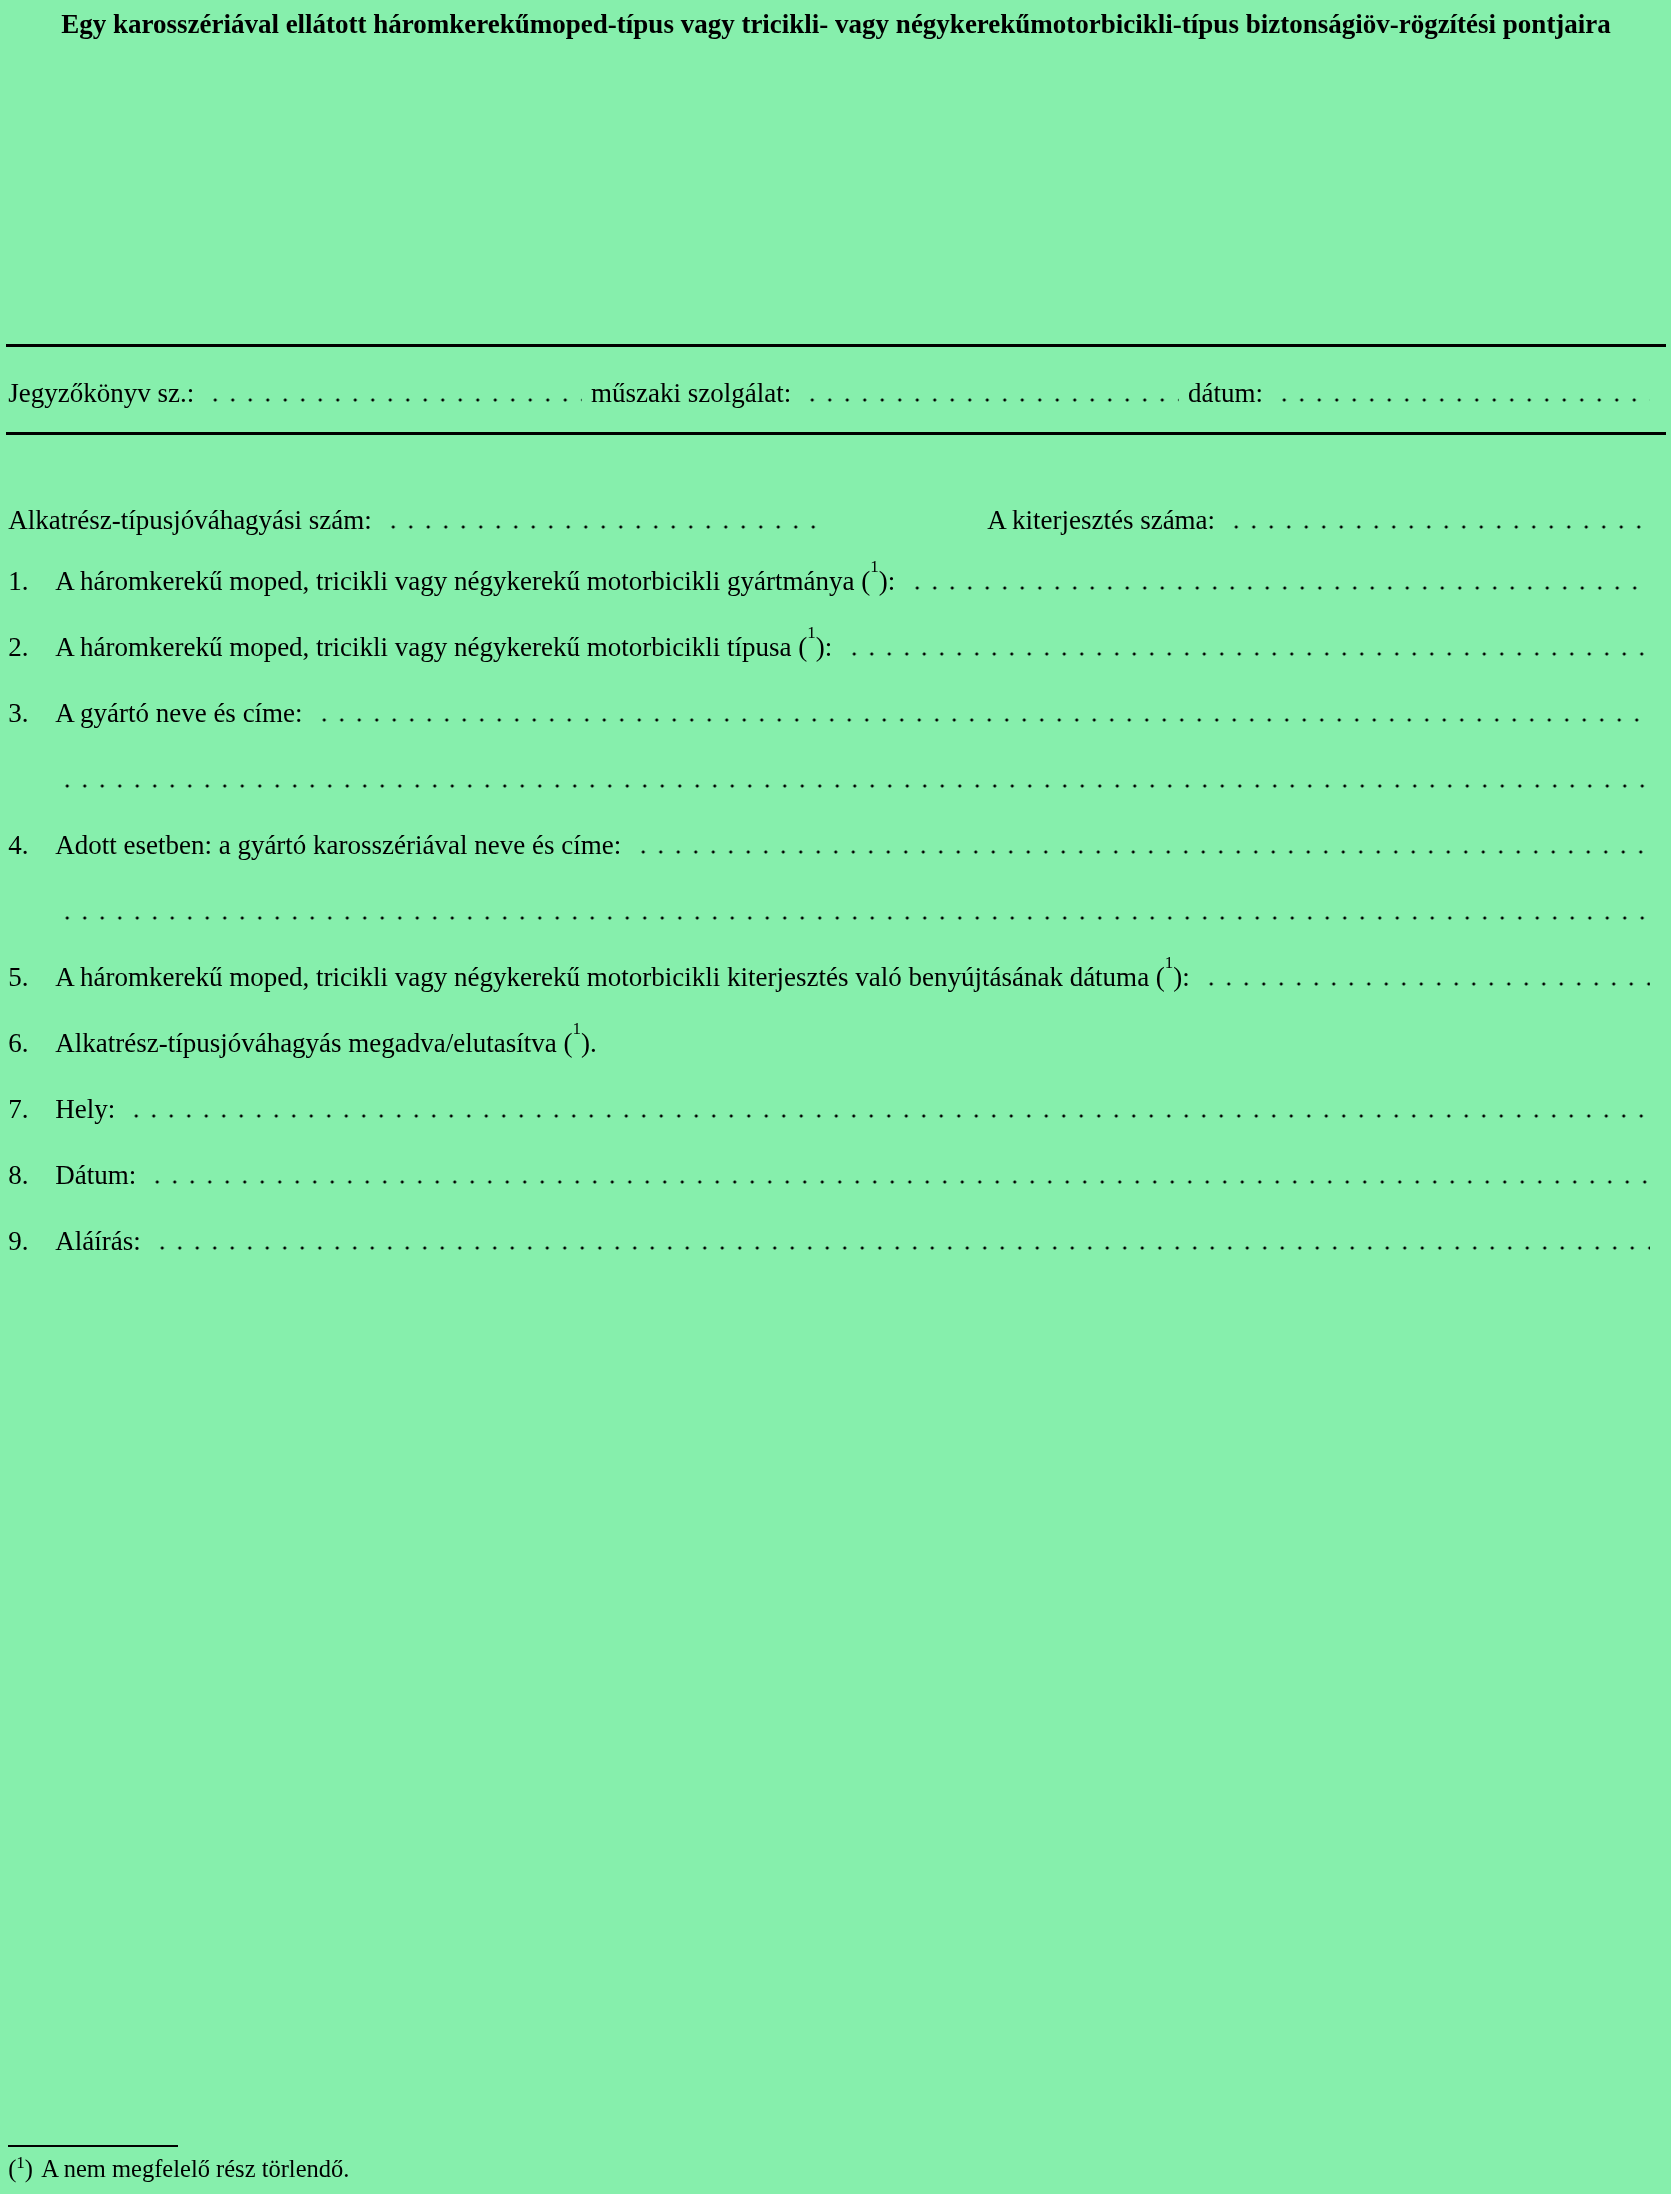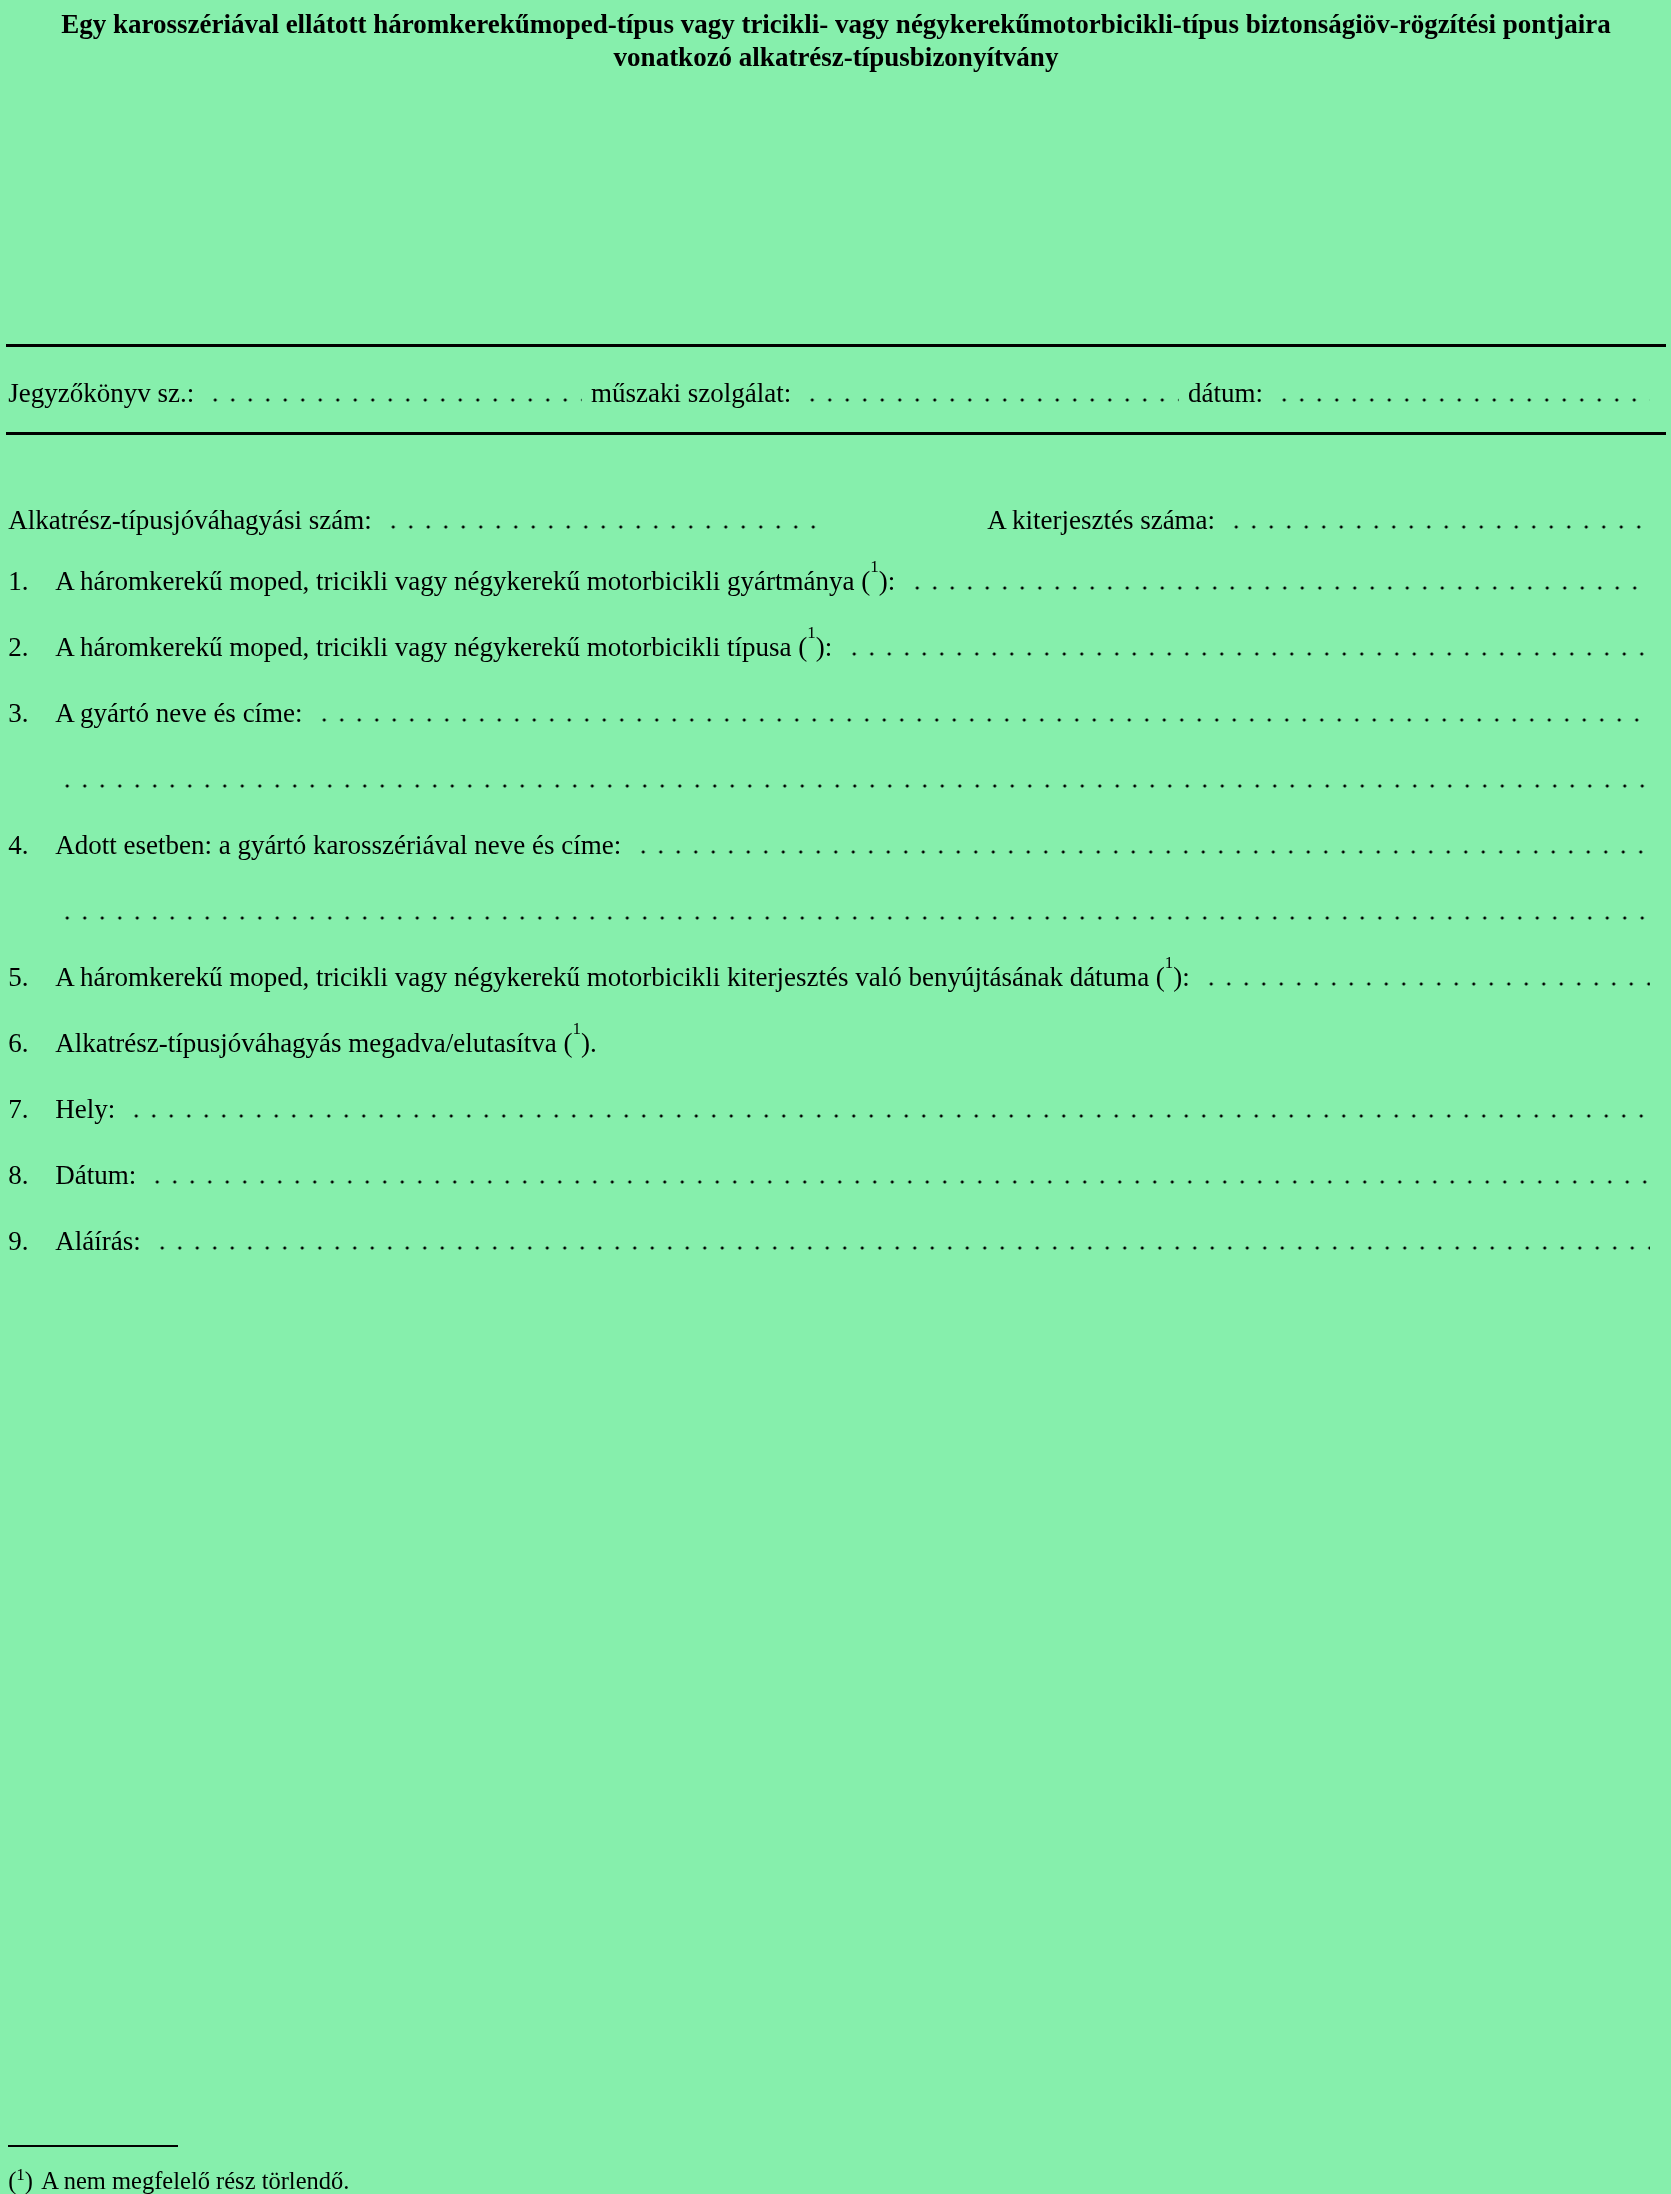--- a/index.html
+++ b/index.html
@@ -82,31 +82,30 @@
 
   sup {
     font-size: 17px;
     line-height: 0;
     vertical-align: super;
   }
 
   
   .footnote { position: absolute; left: 8.2px; top: 2145px; }
   .footnote-rule { width: 170px; height: 1.7px; background: #000000; }
-  .footnote-text { margin-top: 20px; font-size: 24.5px; line-height: 28px; }
+  .footnote-text { margin-top: 8px; font-size: 24.5px; line-height: 28px; }
   .fn-close { margin-right: 8.2px; }
 </style>
 </head>
 <body>
 
 <div class="page">
 
   <div class="doc-title">
     <span class="tline">Egy karosszériával ellátott háromkerekűmoped-típus vagy tricikli- vagy négykerekűmotorbicikli-típus biztonságiöv-rögzítési pontjaira</span>
-    <span class="tline">vonatkozó alkatrész-típusbizonyítvány</span>
   </div>
 
 
   <div class="rule rule-top"></div>
 
   <div class="protocol-row">
     <span class="lbl">Jegyzőkönyv sz.:</span>
     <span class="leader"></span>
     <span class="lbl">műszaki szolgálat:</span>
     <span class="leader"></span>

